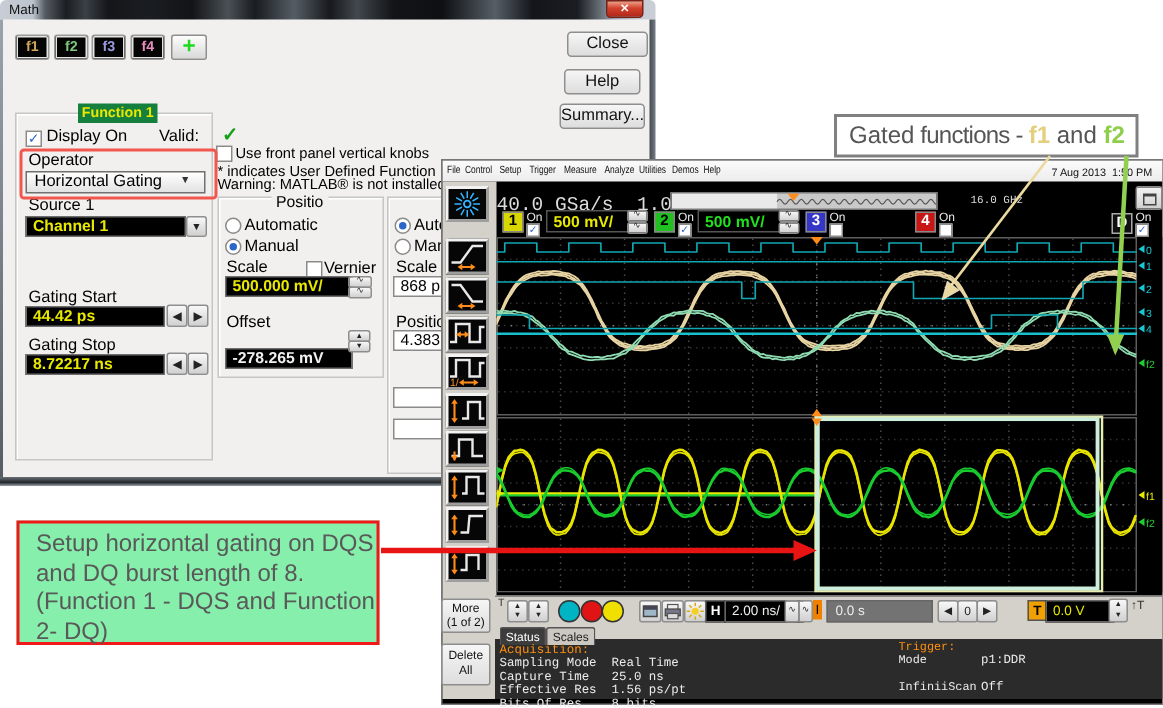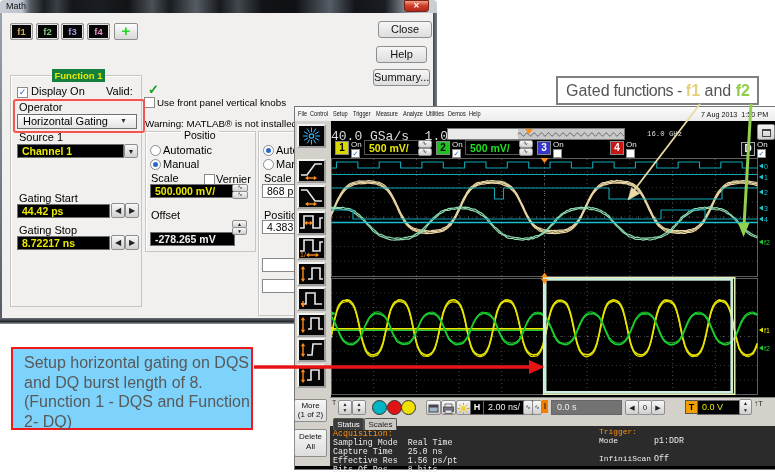--- a/index.html
+++ b/index.html
@@ -83,20 +83,21 @@
  <div class="abs blkfield" style="left:17px;top:204px;width:87px;height:12px;">44.42 ps</div>
  <div class="abs sbtn" style="left:111px;top:203px;width:12px;height:13px;font-size:8px;line-height:13px;">◀</div>
  <div class="abs sbtn" style="left:125px;top:203px;width:12px;height:13px;font-size:8px;line-height:13px;">▶</div>
  <div class="abs lbl" style="left:19px;top:224px;">Gating Stop</div>
  <div class="abs blkfield" style="left:17px;top:236px;width:87px;height:12px;">8.72217 ns</div>
  <div class="abs sbtn" style="left:111px;top:235px;width:12px;height:13px;font-size:8px;line-height:13px;">◀</div>
  <div class="abs sbtn" style="left:125px;top:235px;width:12px;height:13px;font-size:8px;line-height:13px;">▶</div>
 
  <div class="abs cbox" style="left:144px;top:97px;"></div>
  <div class="abs lbl" style="left:157px;top:97px;font-size:9.8px;">Use front panel vertical knobs</div>
+ <div class="abs lbl" style="left:145px;top:108.5px;font-size:9.8px;">* indicates User Defined Function</div>
  <div class="abs lbl" style="left:145px;top:118px;font-size:9.8px;">Warning: MATLAB® is not installed</div>
  <div class="abs grp" style="left:145px;top:131px;width:109px;height:119px;"></div>
  <div class="abs lbl" style="left:181px;top:128.5px;background:#f1f0ee;padding:0 3px;font-size:10.5px;">Positio</div>
  <div class="abs radio" style="left:150px;top:145px;"></div>
  <div class="abs lbl" style="left:163px;top:144px;">Automatic</div>
  <div class="abs radio sel" style="left:150px;top:159px;"></div>
  <div class="abs lbl" style="left:163px;top:158px;">Manual</div>
  <div class="abs lbl" style="left:151px;top:172px;">Scale</div>
  <div class="abs cbox" style="left:204px;top:174px;"></div>
  <div class="abs lbl" style="left:216px;top:173px;">Vernier</div>
@@ -397,13 +398,13 @@
 
  <line x1="700" y1="104" x2="632" y2="193" stroke="#ead9a0" stroke-width="1.8"></line>
  <path d="M628 200 L639.5 193.5 L631.5 187.5 Z" fill="#ead9a0" stroke="#f8f0d8" stroke-width="0.5"></path>
 
  <line x1="751" y1="104" x2="744" y2="226" stroke="#92d050" stroke-width="3"></line>
  <path d="M743.5 237 L738 223 L749.5 223 Z" fill="#92d050"></path>
 
  <line x1="254" y1="367" x2="532" y2="367" stroke="#e81414" stroke-width="3.6"></line>
  <path d="M544.5 367 L529 360 L529 374 Z" fill="#e81414"></path>
 </svg>
-<div class="abs ann" style="left:11px;top:347px;width:227px;height:75px;background:#7dd3fc;border:2px solid #f01818;color:#595959;font-size:16px;line-height:19.5px;padding:4px 0 0 11px;">Setup horizontal gating on DQS and DQ burst length of 8. (Function 1 - DQS and Function 2- DQ)</div>
+<div class="abs ann" style="left:11px;top:347px;width:227px;height:75px;background:#86efac;border:2px solid #f01818;color:#595959;font-size:16px;line-height:19.5px;padding:4px 0 0 11px;">Setup horizontal gating on DQS and DQ burst length of 8. (Function 1 - DQS and Function 2- DQ)</div>
 
 </body></html>

